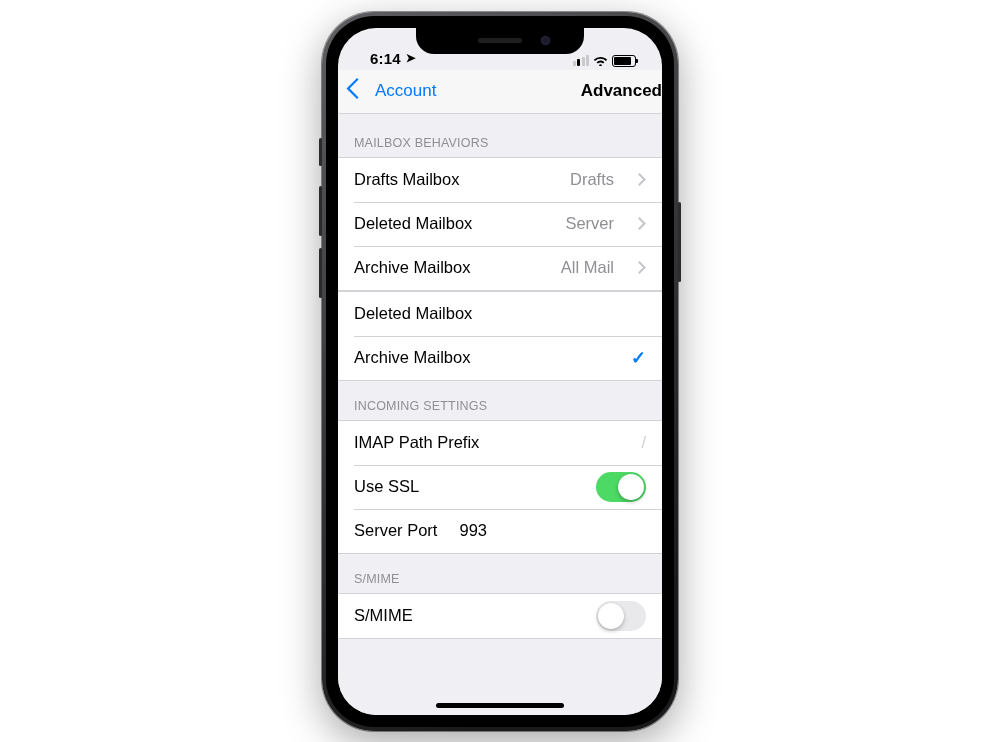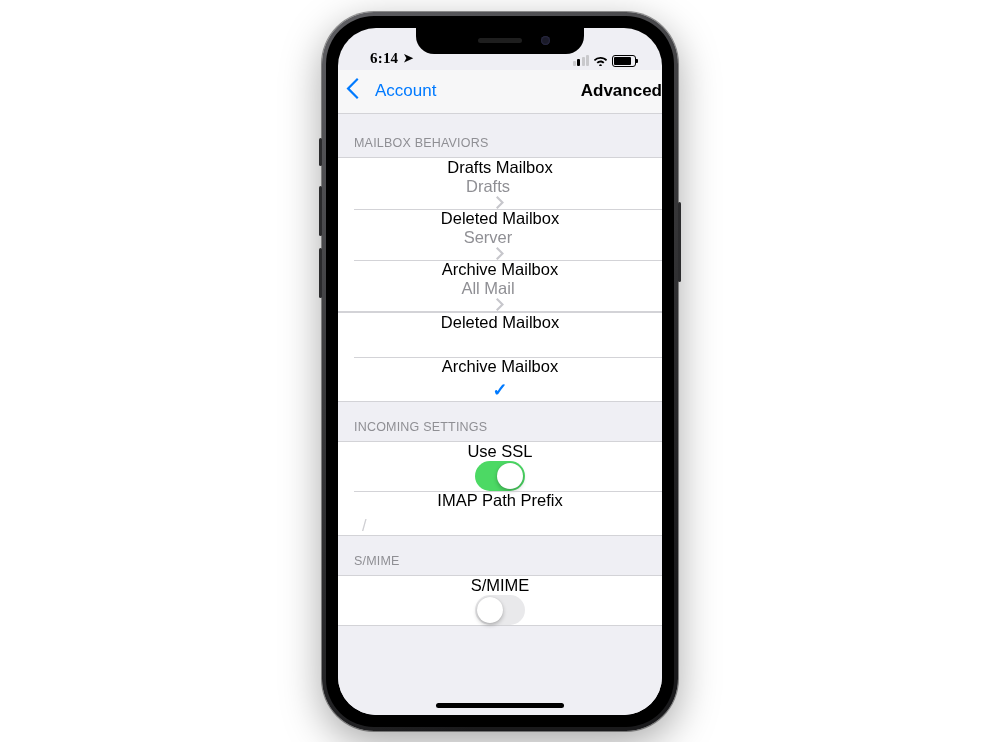--- a/index.html
+++ b/index.html
@@ -41,21 +41,21 @@
   .side-btn{position:absolute;background:#2b2b2d;border-radius:2px}
   .sb-l1{left:-3px;top:126px;width:3px;height:28px}
   .sb-l2{left:-3px;top:174px;width:3px;height:50px}
   .sb-l3{left:-3px;top:236px;width:3px;height:50px}
   .sb-r{right:-3px;top:190px;width:3px;height:80px}
   .home-indicator{position:absolute;bottom:7px;left:50%;transform:translateX(-50%);width:128px;height:5px;background:#000;border-radius:3px;z-index:25}
 
   
   .status-bar{
     height:42px;display:flex;align-items:flex-end;justify-content:space-between;
-    padding:0 20px 3px;font-size:15px;font-weight:600;position:relative;z-index:10;font-family:Liberation Serif, serif;
+    padding:0 20px 3px;font-size:15px;font-weight:600;position:relative;z-index:10;
   }
   .status-left{display:flex;align-items:center;gap:5px;margin-left:12px}
   .status-left .time{letter-spacing:.2px}
   .loc-arrow{font-size:12px;transform:rotate(0deg);display:inline-block}
   .status-right{display:flex;align-items:center;gap:4px;margin-right:6px}
   .sig-bars{display:flex;align-items:flex-end;gap:1.5px}
   .sig-bars i{width:3px;background:#000;border-radius:1px;display:block}
   .sig-bars i:nth-child(1){height:5px;background:#c9c9cc}
   .sig-bars i:nth-child(2){height:7px}
   .sig-bars i:nth-child(3){height:9px;background:#c9c9cc}
@@ -78,21 +78,21 @@
   
   .content{height:calc(100% - 86px);overflow:hidden;background:var(--bg-settings)}
   .section-header{
     font-size:12.5px;color:var(--secondary);padding:22px 16px 7px;letter-spacing:.2px;
     text-transform:uppercase;
   }
   .section-header.tight{padding-top:18px}
   .group{background:var(--row-bg);border-top:1px solid var(--separator);border-bottom:1px solid var(--separator)}
   .row{
     min-height:44px;display:flex;align-items:center;padding:0 16px;position:relative;
-    font-size:16.5px;color:var(--text);flex-direction:column;
+    font-size:16.5px;color:var(--text);
   }
   .row + .row::before{
     content:"";position:absolute;left:16px;right:0;top:0;height:1px;background:var(--separator);
   }
   .row .label{flex:1}
   .row .value{color:var(--secondary);font-size:16.5px;margin-right:24px}
   .row .value.inline{color:var(--text);margin-left:22px}
   .row .value.faint{color:#cfcfd3}
   .chevron{color:#c7c7cc}
   .chevron svg{width:8px;height:13px;display:block}
@@ -199,28 +199,32 @@
           </div>
           <div class="row">
             <span class="label">Archive Mailbox</span>
             <span class="checkmark">✓</span>
           </div>
         </div>
 
         <div class="section-header tight">INCOMING SETTINGS</div>
         <div class="group">
           <div class="row">
+            <span class="label">IMAP Path Prefix</span>
+            <span class="value faint" style="margin-left:8px;margin-right:auto">/</span>
+          </div>
+          <div class="row">
             <span class="label">Use SSL</span>
             <span class="switch on">
                 <span class="knob"></span>
               </span>
           </div>
           <div class="row">
-            <span class="label">IMAP Path Prefix</span>
-            <span class="value faint" style="margin-left:8px;margin-right:auto">/</span>
+            <span>Server Port</span>
+            <span class="value inline">993</span>
           </div>
         </div>
 
         <div class="section-header tight">S/MIME</div>
         <div class="group">
           <div class="row">
             <span class="label">S/MIME</span>
             <span class="switch off">
                 <span class="knob"></span>
               </span>

